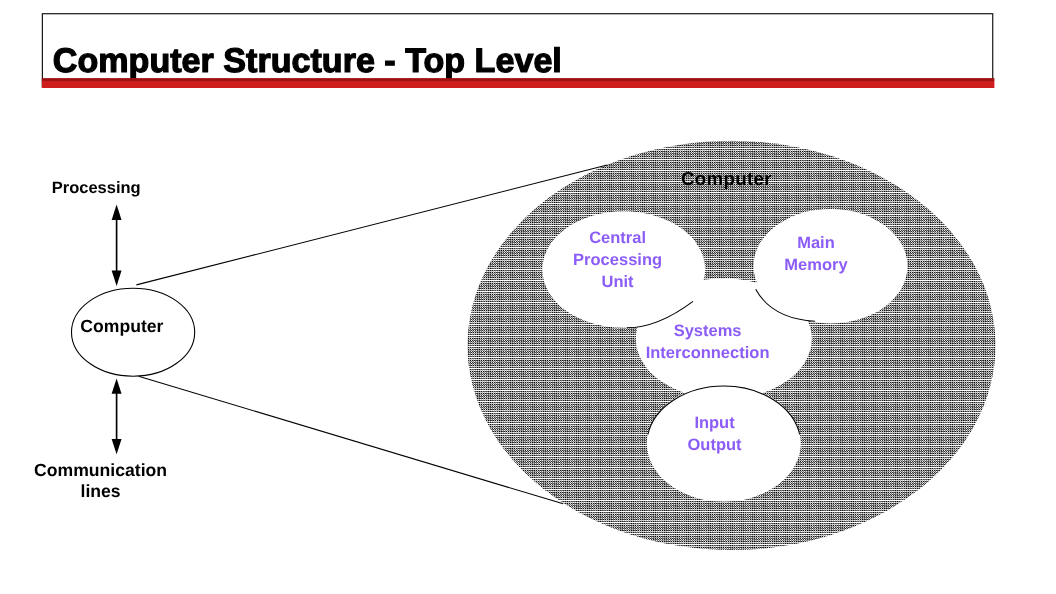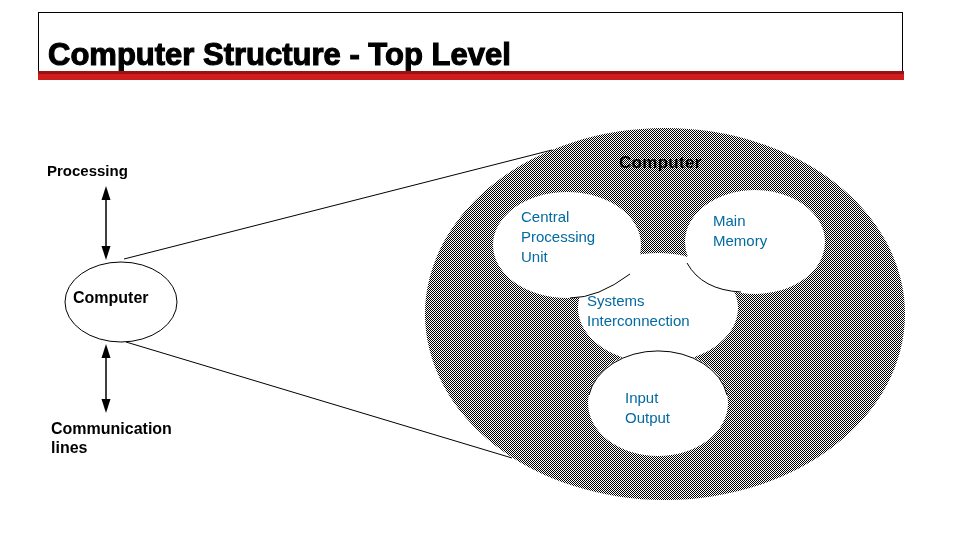--- a/index.html
+++ b/index.html
@@ -1,18 +1,18 @@
 <!DOCTYPE html>
 <html><head>
 <meta charset="utf-8">
 <style>
   html,body{margin:0;padding:0;background:#ffffff;}
   .stage{
     position:relative;width:960px;height:540px;background:#ffffff;overflow:hidden;
-    font-family:"Liberation Sans","DejaVu Sans",sans-serif;color:#000;
+    font-family:"Liberation Sans","DejaVu Sans",sans-serif;color:#000;text-align:center;
   }
   
   .title-box{
     position:absolute;left:38px;top:12px;width:865px;height:67px;
     border:1px solid #000;background:#fff;box-sizing:border-box;
   }
   .title{
     position:absolute;left:48px;top:37px;margin:0;
     font-size:31px;font-weight:900;letter-spacing:0px;color:#000;
     -webkit-text-stroke:1.1px #000;white-space:nowrap;
@@ -33,29 +33,29 @@
   .w-ellipse{position:absolute;border-radius:50%;background:#fff;}
   .si {left:578px;top:253px;width:160px;height:110px;}
   .cpu{left:493px;top:192px;width:148px;height:106px;}
   .mm {left:685px;top:190px;width:140px;height:104px;}
   .io {left:588px;top:350px;width:140px;height:106px;}
   
   .overlay{position:absolute;left:0;top:0;width:960px;height:540px;pointer-events:none;}
   
   .lbl{position:absolute;white-space:pre-line;line-height:20px;}
   .lbl-bold{font-weight:bold;}
-  .lbl-thin{font-weight:400;color:#0369a1;}
+  .lbl-thin{font-weight:700;color:#8b5cf6;}
   .lbl-peripherals{left:47px;top:161px;font-size:15px;}
   .lbl-computer-small{left:73px;top:288px;font-size:16px;}
-  .lbl-communication{left:31px;top:419px;font-size:16px;line-height:19px;margin-left:20px;}
+  .lbl-communication{left:31px;top:419px;font-size:16px;line-height:19px;}
   .lbl-computer-big{left:619px;top:153px;font-size:17px;letter-spacing:.3px;}
   .lbl-cpu{left:521px;top:207px;font-size:15px;}
   .lbl-mm{left:713px;top:211px;font-size:15px;}
   .lbl-si{left:587px;top:291px;font-size:15px;}
-  .lbl-io{left:625px;top:388px;font-size:15px;}
+  .lbl-io{left:625px;top:375px;font-size:15px;}
 </style>
 </head>
 <body>
 
 <div class="stage">
 
   <div class="title-box"></div>
   <h1 class="title">Computer Structure - Top Level</h1>
   <div class="red-bar"></div>
 

